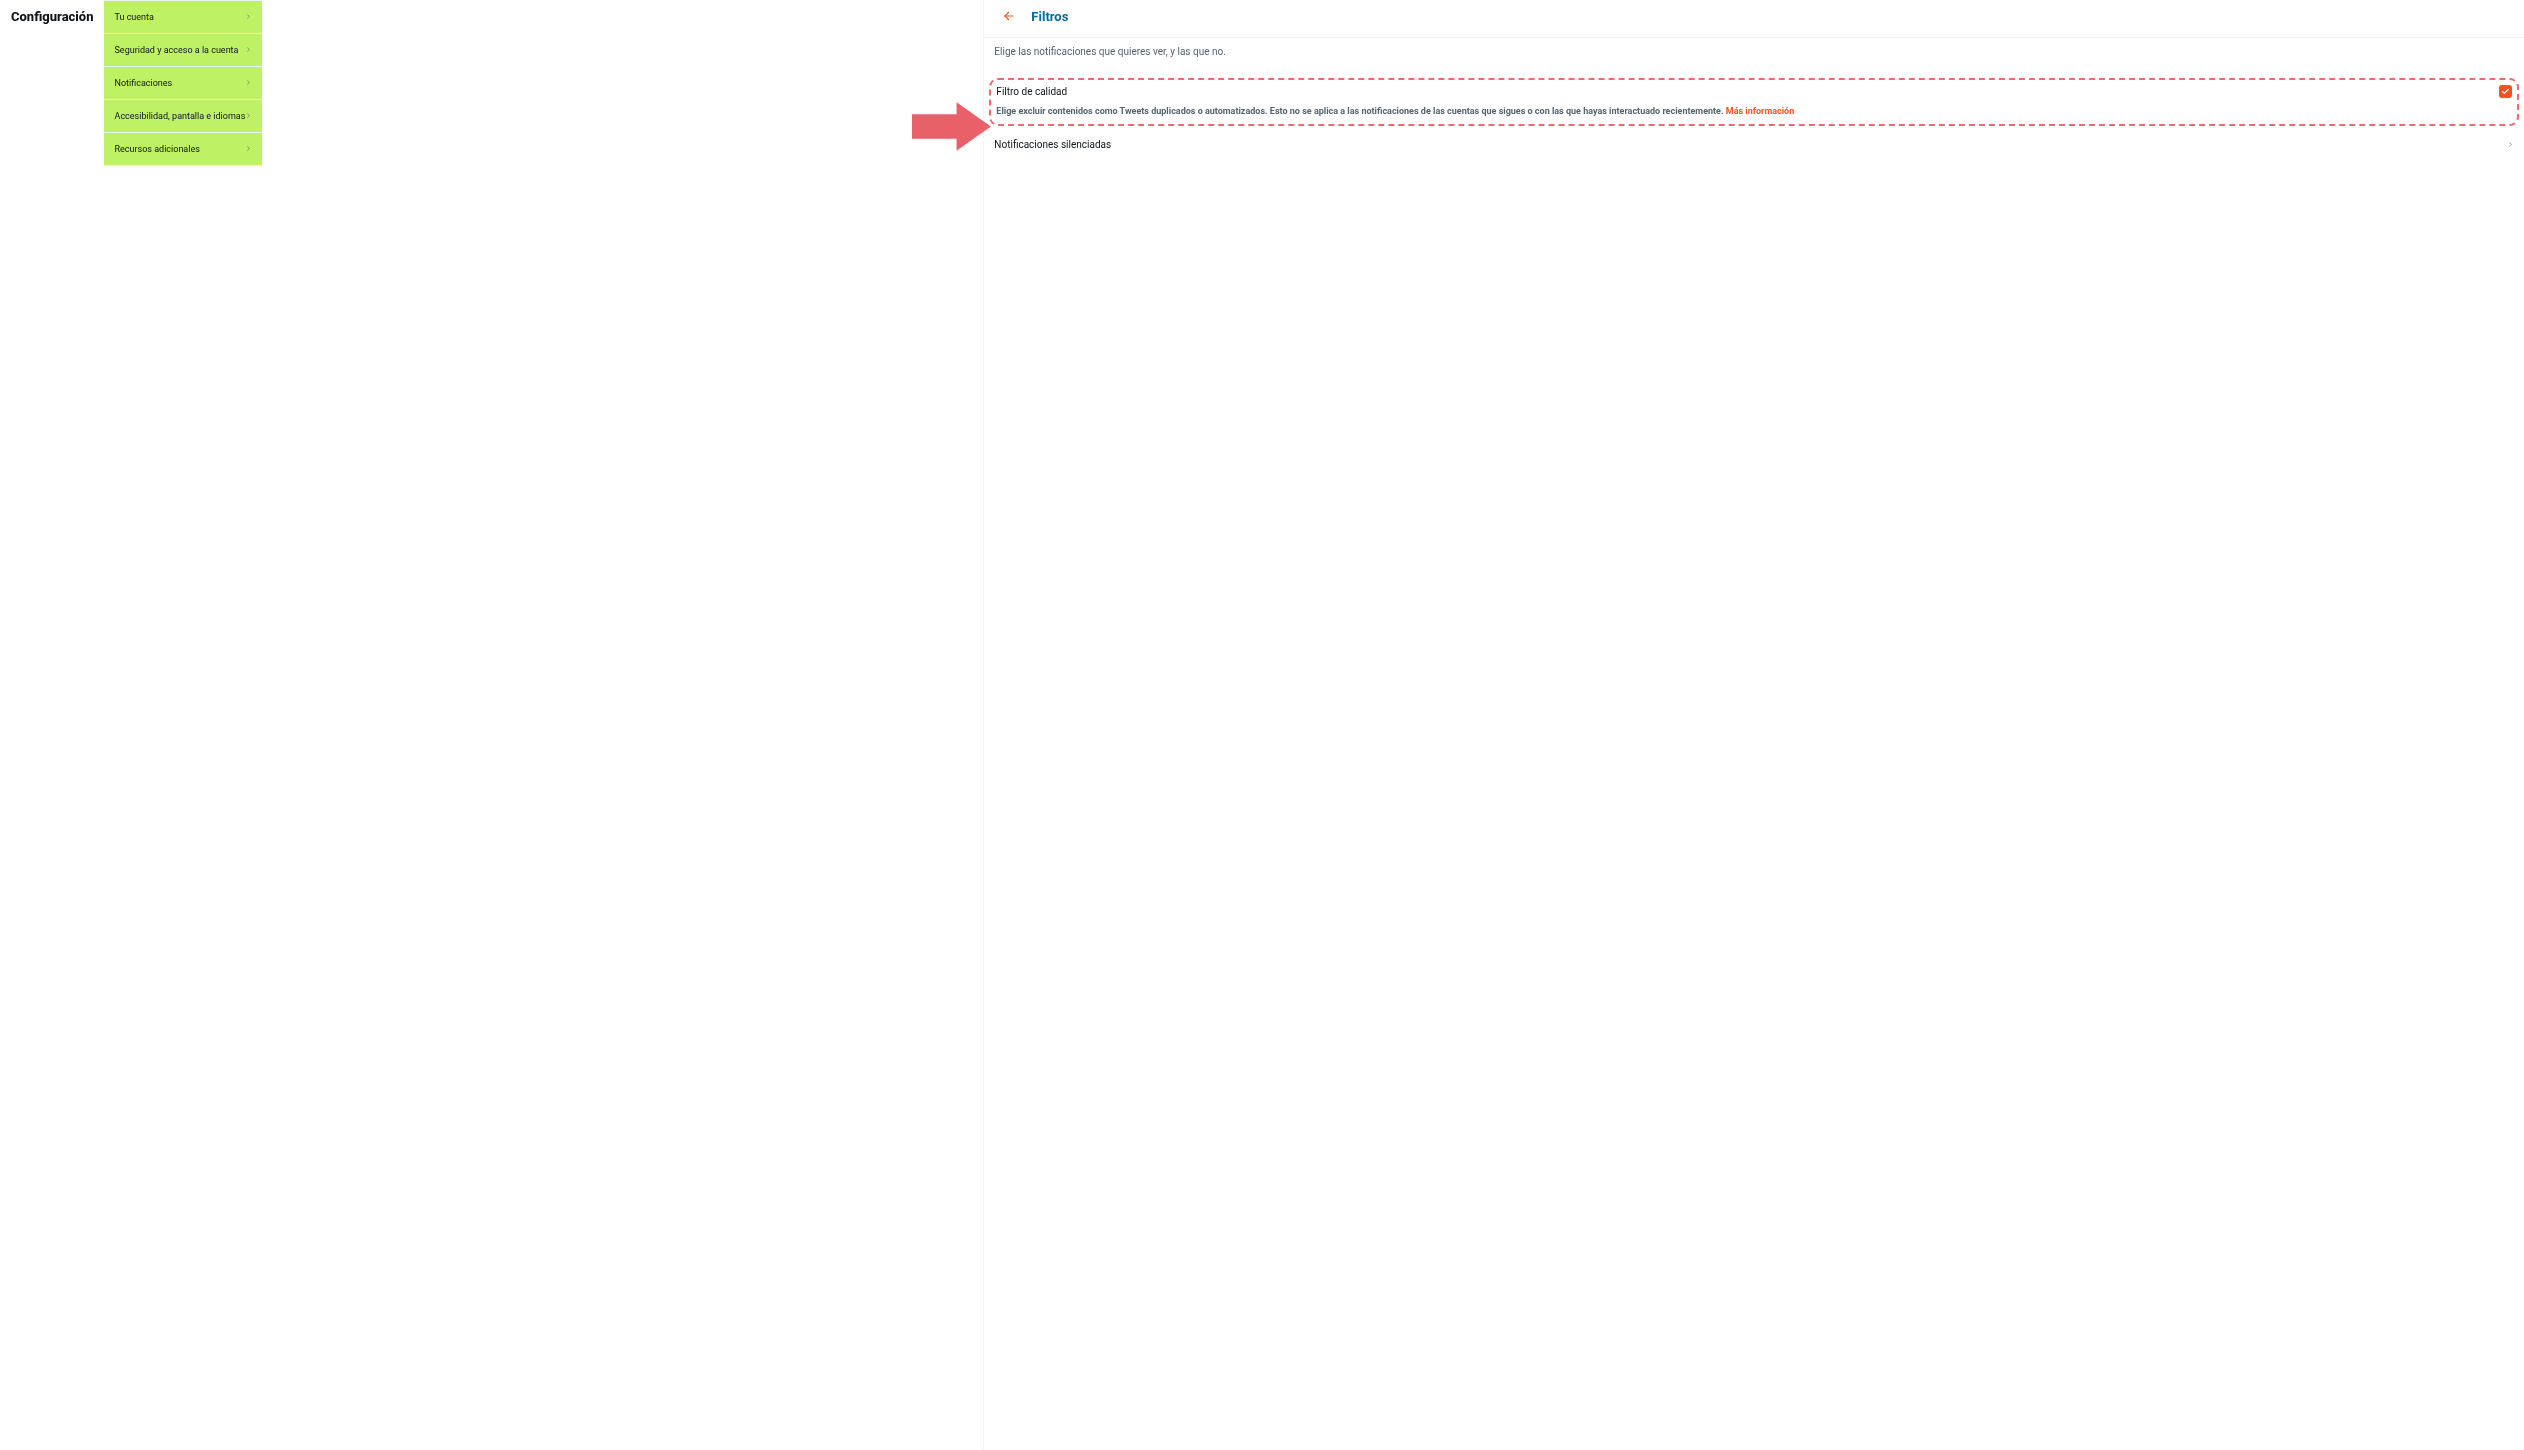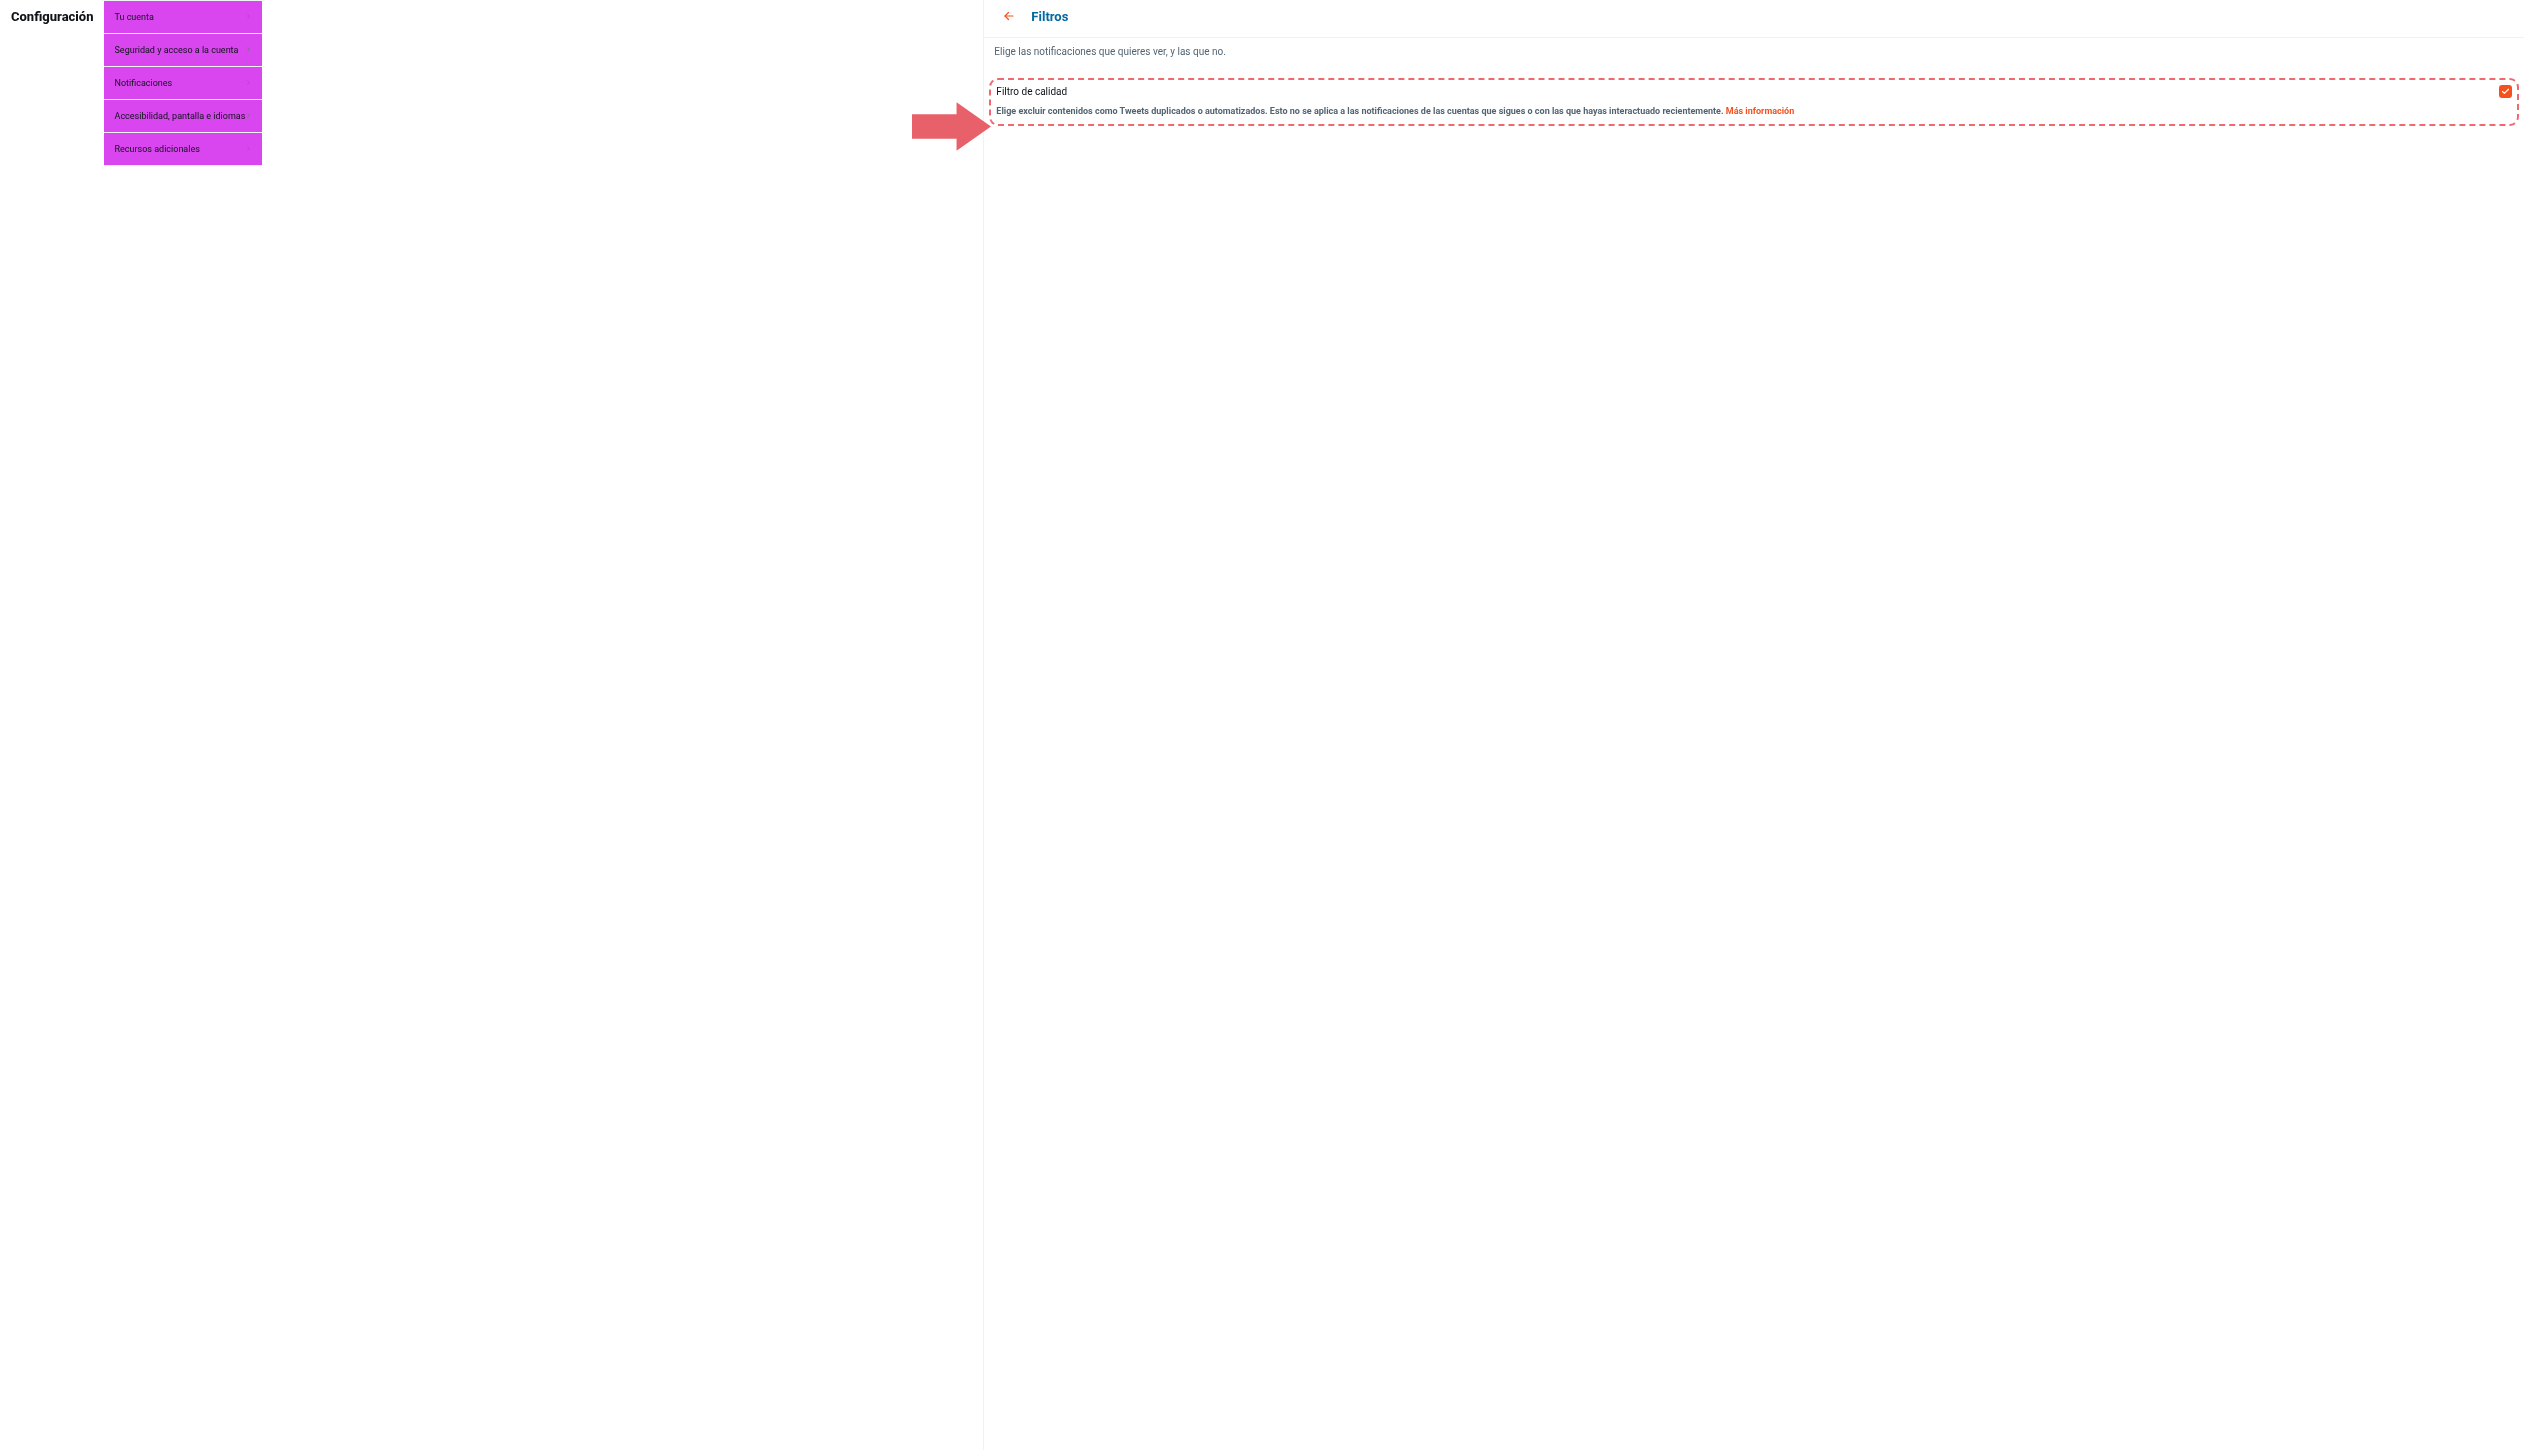--- a/index.html
+++ b/index.html
@@ -36,21 +36,21 @@
     }
     .menu-item {
       display: flex;
       align-items: flex-end;
       justify-content: space-between;
       padding: 11px 10px 11px 11px;
       font-size: 9px;
       color: #0f1419;
       border-bottom: 0.5px solid #eff3f4;
       cursor: pointer;
-      background: #d946ef;
+      background: #bef264;
     }
     .menu-item .chev { color: #6b7075; flex-shrink: 0; }
 
     
     .detail {
       flex: 1;
       display: flex;
       flex-direction: column;
     }
     .detail-header {
@@ -222,16 +222,24 @@
           <svg width="9" height="9" viewBox="0 0 24 24" fill="none" stroke="currentColor" stroke-width="3" stroke-linecap="round" stroke-linejoin="round">
               <polyline points="20 6 9 17 4 12"></polyline>
             </svg>
         </div>
       </div>
       <p class="qf-desc">
         <span>Elige excluir contenidos como Tweets duplicados o automatizados. Esto no se aplica a las notificaciones de las cuentas que sigues o con las que hayas interactuado recientemente. </span><span class="link">Más información</span>
       </p>
     </div>
 
+    <div class="row">
+      <span>Notificaciones silenciadas</span>
+      <span class="chev">
+        <svg width="7" height="7" viewBox="0 0 24 24" fill="none" stroke="currentColor" stroke-width="2.4" stroke-linecap="round" stroke-linejoin="round">
+            <polyline points="9 18 15 12 9 6"></polyline>
+          </svg>
+      </span>
+    </div>
   </section>
 
 </div>
 
 
 </body></html>

